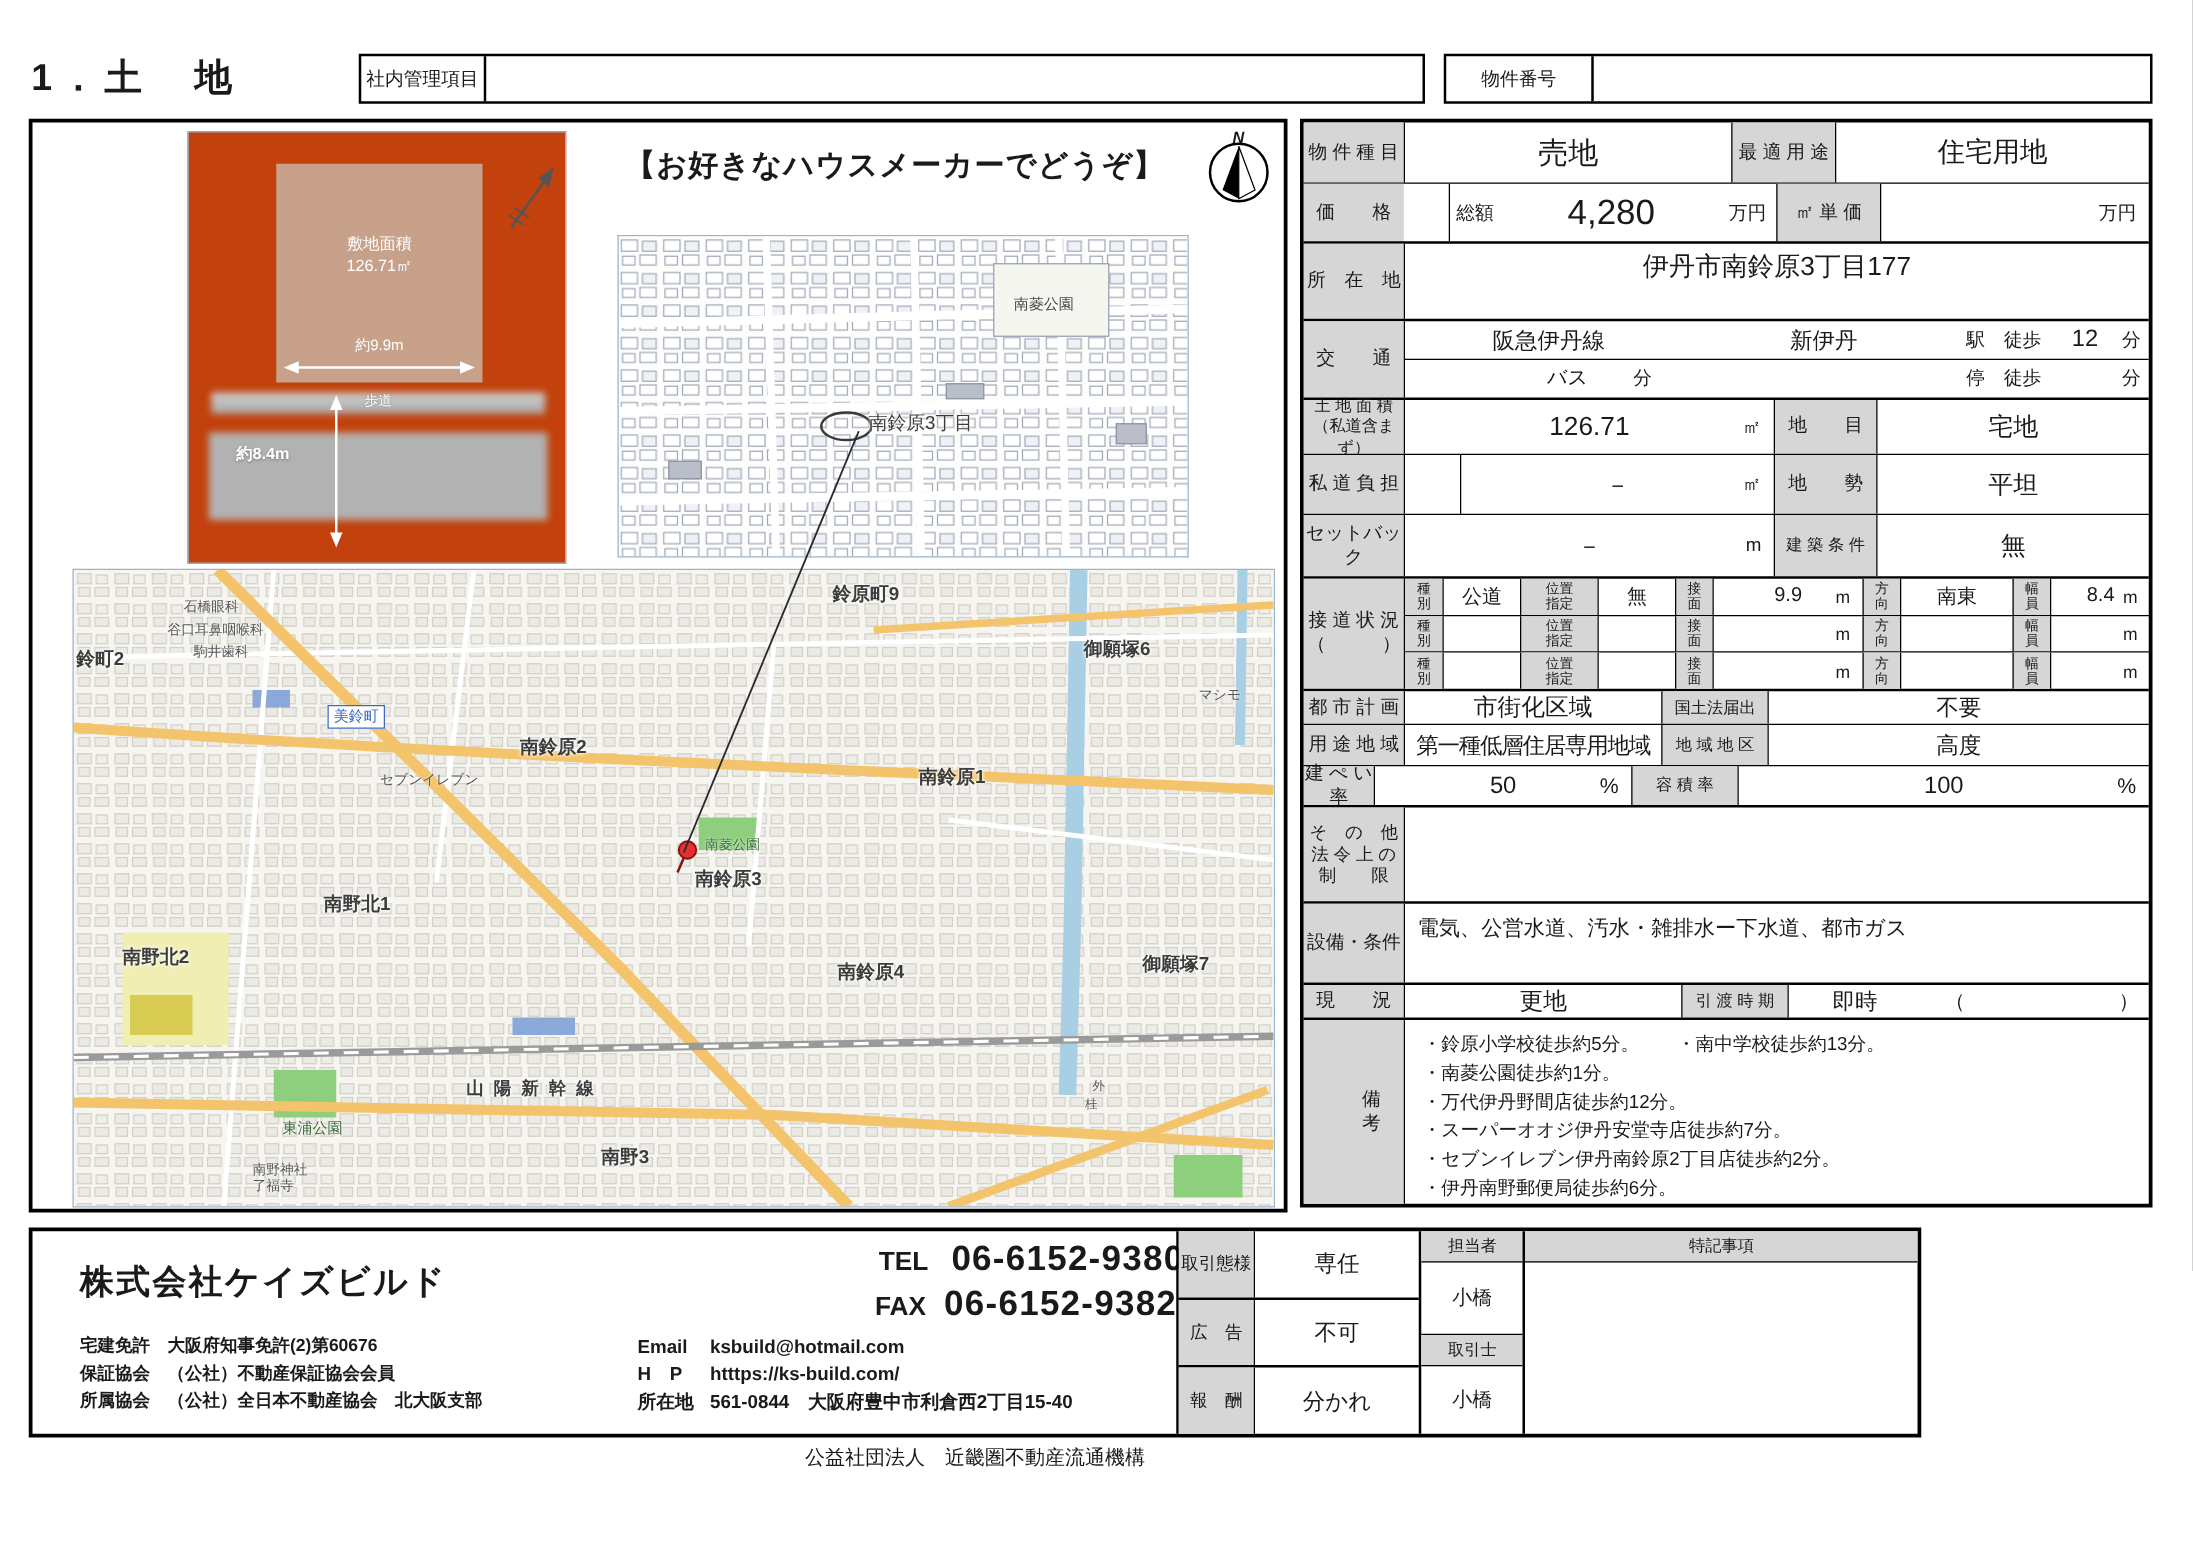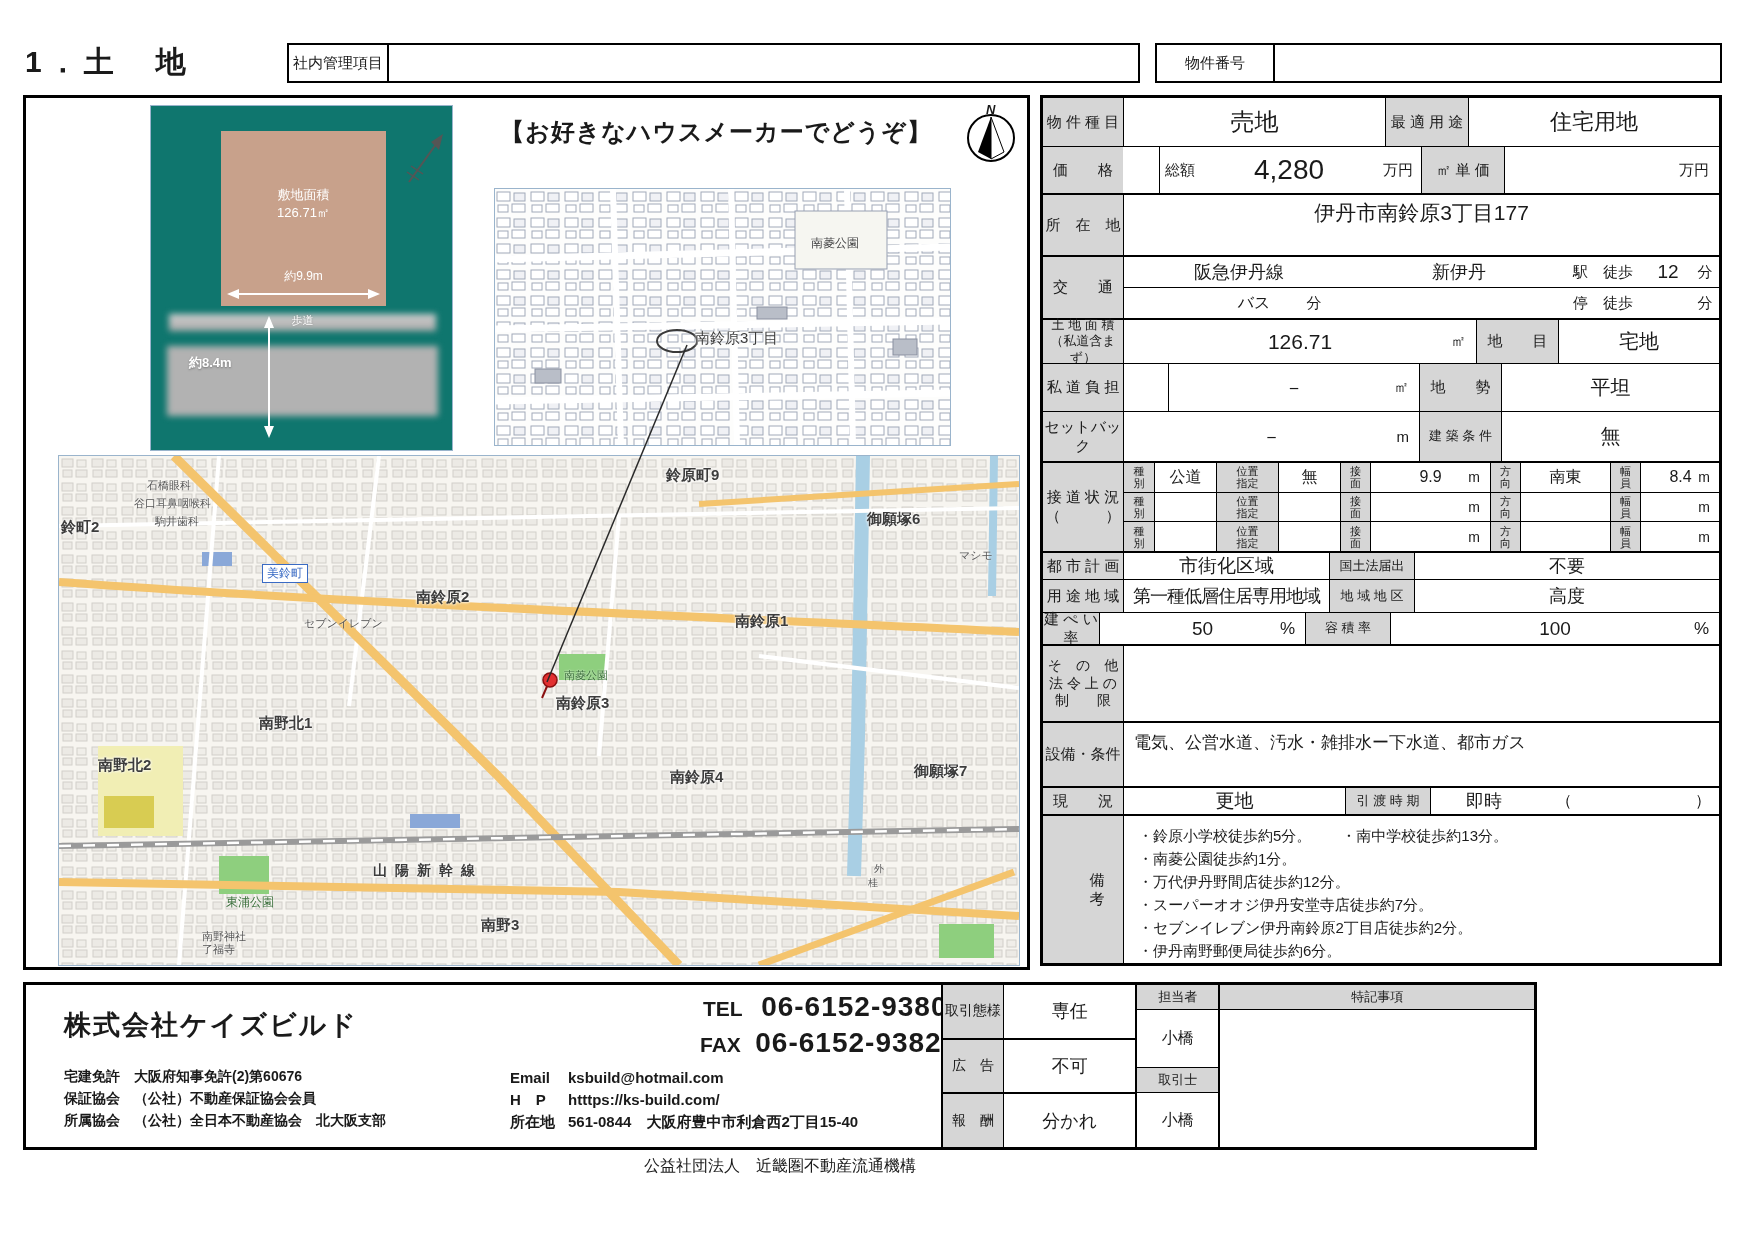--- a/index.html
+++ b/index.html
@@ -25,21 +25,21 @@
   .grow { flex:1 1 auto; }
   .unit-r { position:absolute; right:10px; font-size:15px; }
   .subcol { display:flex; flex-direction:column; flex:1 1 auto; }
   .subrow { position:relative; flex:1 1 auto; border-top:1px solid #000; }
   .subrow.first { border-top:none; }
   .sspan { position:absolute; top:50%; transform:translateY(-50%); text-align:center; font-size:17px; }
   .roadlbl { background:#d6d6d6; font-size:11px; line-height:1.1; display:flex; align-items:center; justify-content:center; text-align:center; white-space:pre-line; flex:none; }
   .rcell { display:flex; align-items:center; justify-content:center; position:relative; font-size:16px; flex:none; }
   .remarks { display:flex; flex-direction:column; justify-content:flex-start; align-items:flex-start; padding:8px 14px; font-size:15px; line-height:23px; }
   
-  .siteplan { border:1px solid #9ab4cc; background:#0f766e; }
+  .siteplan { border:1px solid #9ab4cc; background:#c2410c; }
   .lot { position:absolute; background:#c8a18b; }
   .wtext { color:#fff; text-align:center; }
   .blurband { filter:blur(3px); }
   
   .mapframe { border:1px solid #9ab4cc; background:#fbfaf7; overflow:hidden; }
   .mlabel { position:absolute; font-size:15px; font-weight:bold; color:#3c3c3c; text-shadow:0 0 3px #fff,0 0 3px #fff; white-space:pre-line; }
   .mpoi { position:absolute; font-size:11px; color:#555; text-shadow:0 0 2px #fff; white-space:pre-line; }
   .msign { position:absolute; border:1px solid #3a6bc4; color:#3a6bc4; background:#fff; font-size:12px; padding:0 4px; line-height:17px; }
   .catch { font-size:24px; font-weight:bold; text-align:center; letter-spacing:1px; }
   
@@ -253,21 +253,21 @@
           <span class="sspan" style="left:175px;width:30px;font-size:15px;">分</span>
           <span class="sspan" style="left:432px;width:94px;font-size:15px;">停　徒歩</span>
           <span class="sspan" style="left:565px;width:32px;font-size:15px;">分</span>
         </div>
       </div>
     </div>
 
     <div class="row thick" style="height:45px;">
       <div class="lbl" style="width:80px;font-size:13px;">土 地 面 積
 （私道含まず）</div>
-      <div class="cell bl" style="width:353px;font-size:21px;">
+      <div class="cell bl" style="width:296px;font-size:21px;">
         <span>126.71</span>
         <span class="unit-r">㎡</span>
       </div>
       <div class="lbl bl" style="width:82px;">地　　目</div>
       <div class="cell bl grow" style="font-size:20px;">宅地</div>
     </div>
 
     <div class="row" style="height:48px;">
       <div class="lbl" style="width:80px;">私 道 負 担</div>
       <div class="cell bl" style="width:45px;"></div>

